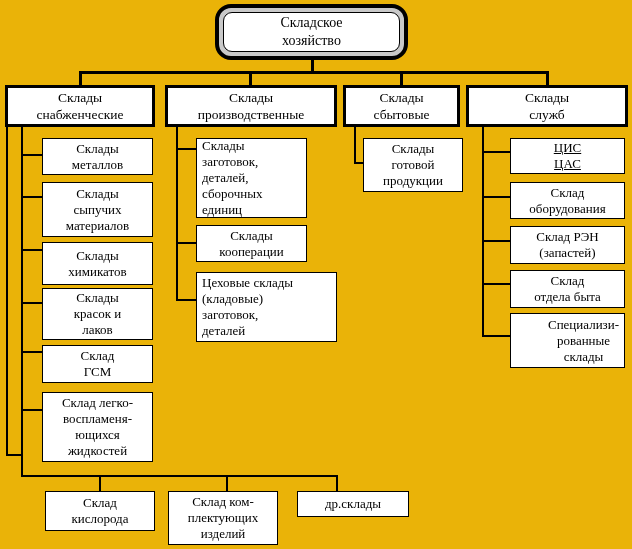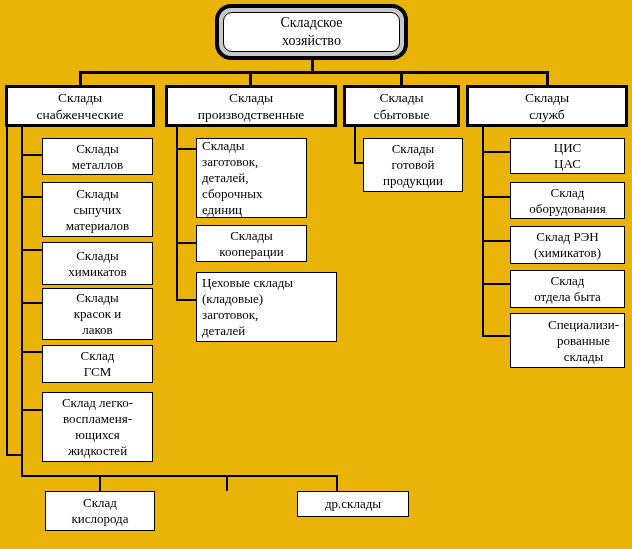--- a/index.html
+++ b/index.html
@@ -138,34 +138,37 @@
 готовой
 продукции</div>
 
   <div class="line" style="left:482px;top:127px;width:2px;height:210px;"></div>
   <div class="line" style="left:484px;top:151px;width:26px;height:2px;"></div>
   <div class="line" style="left:484px;top:196px;width:26px;height:2px;"></div>
   <div class="line" style="left:484px;top:240px;width:26px;height:2px;"></div>
   <div class="line" style="left:484px;top:283px;width:26px;height:2px;"></div>
   <div class="line" style="left:484px;top:335px;width:26px;height:2px;"></div>
 
-  <div class="node" style="left:510px;top:138px;width:115px;height:36px;">ЦИС
+  <div class="node" style="left:510px;top:138px;width:115px;height:36px;text-decoration:underline;">ЦИС
 ЦАС</div>
   <div class="node" style="left:510px;top:182px;width:115px;height:37px;">Склад
 оборудования</div>
   <div class="node" style="left:510px;top:226px;width:115px;height:38px;">Склад РЭН
-(химикатов)</div>
+(запастей)</div>
   <div class="node" style="left:510px;top:270px;width:115px;height:38px;">Склад
 отдела быта</div>
   <div class="node" style="left:510px;top:313px;width:115px;height:55px;padding-left:32px;">Специализи-
 рованные
 склады</div>
 
   <div class="line" style="left:21px;top:475px;width:317px;height:2px;"></div>
   <div class="line" style="left:99px;top:477px;width:2px;height:14px;"></div>
   <div class="line" style="left:226px;top:477px;width:2px;height:14px;"></div>
   <div class="line" style="left:336px;top:477px;width:2px;height:14px;"></div>
 
   <div class="node" style="left:45px;top:491px;width:110px;height:40px;">Склад
 кислорода</div>
+  <div class="node" style="left:168px;top:491px;width:110px;height:54px;">Склад ком-
+плектующих
+изделий</div>
   <div class="node" style="left:297px;top:491px;width:112px;height:26px;">др.склады</div>
 
 </div>
 
 </body></html>

